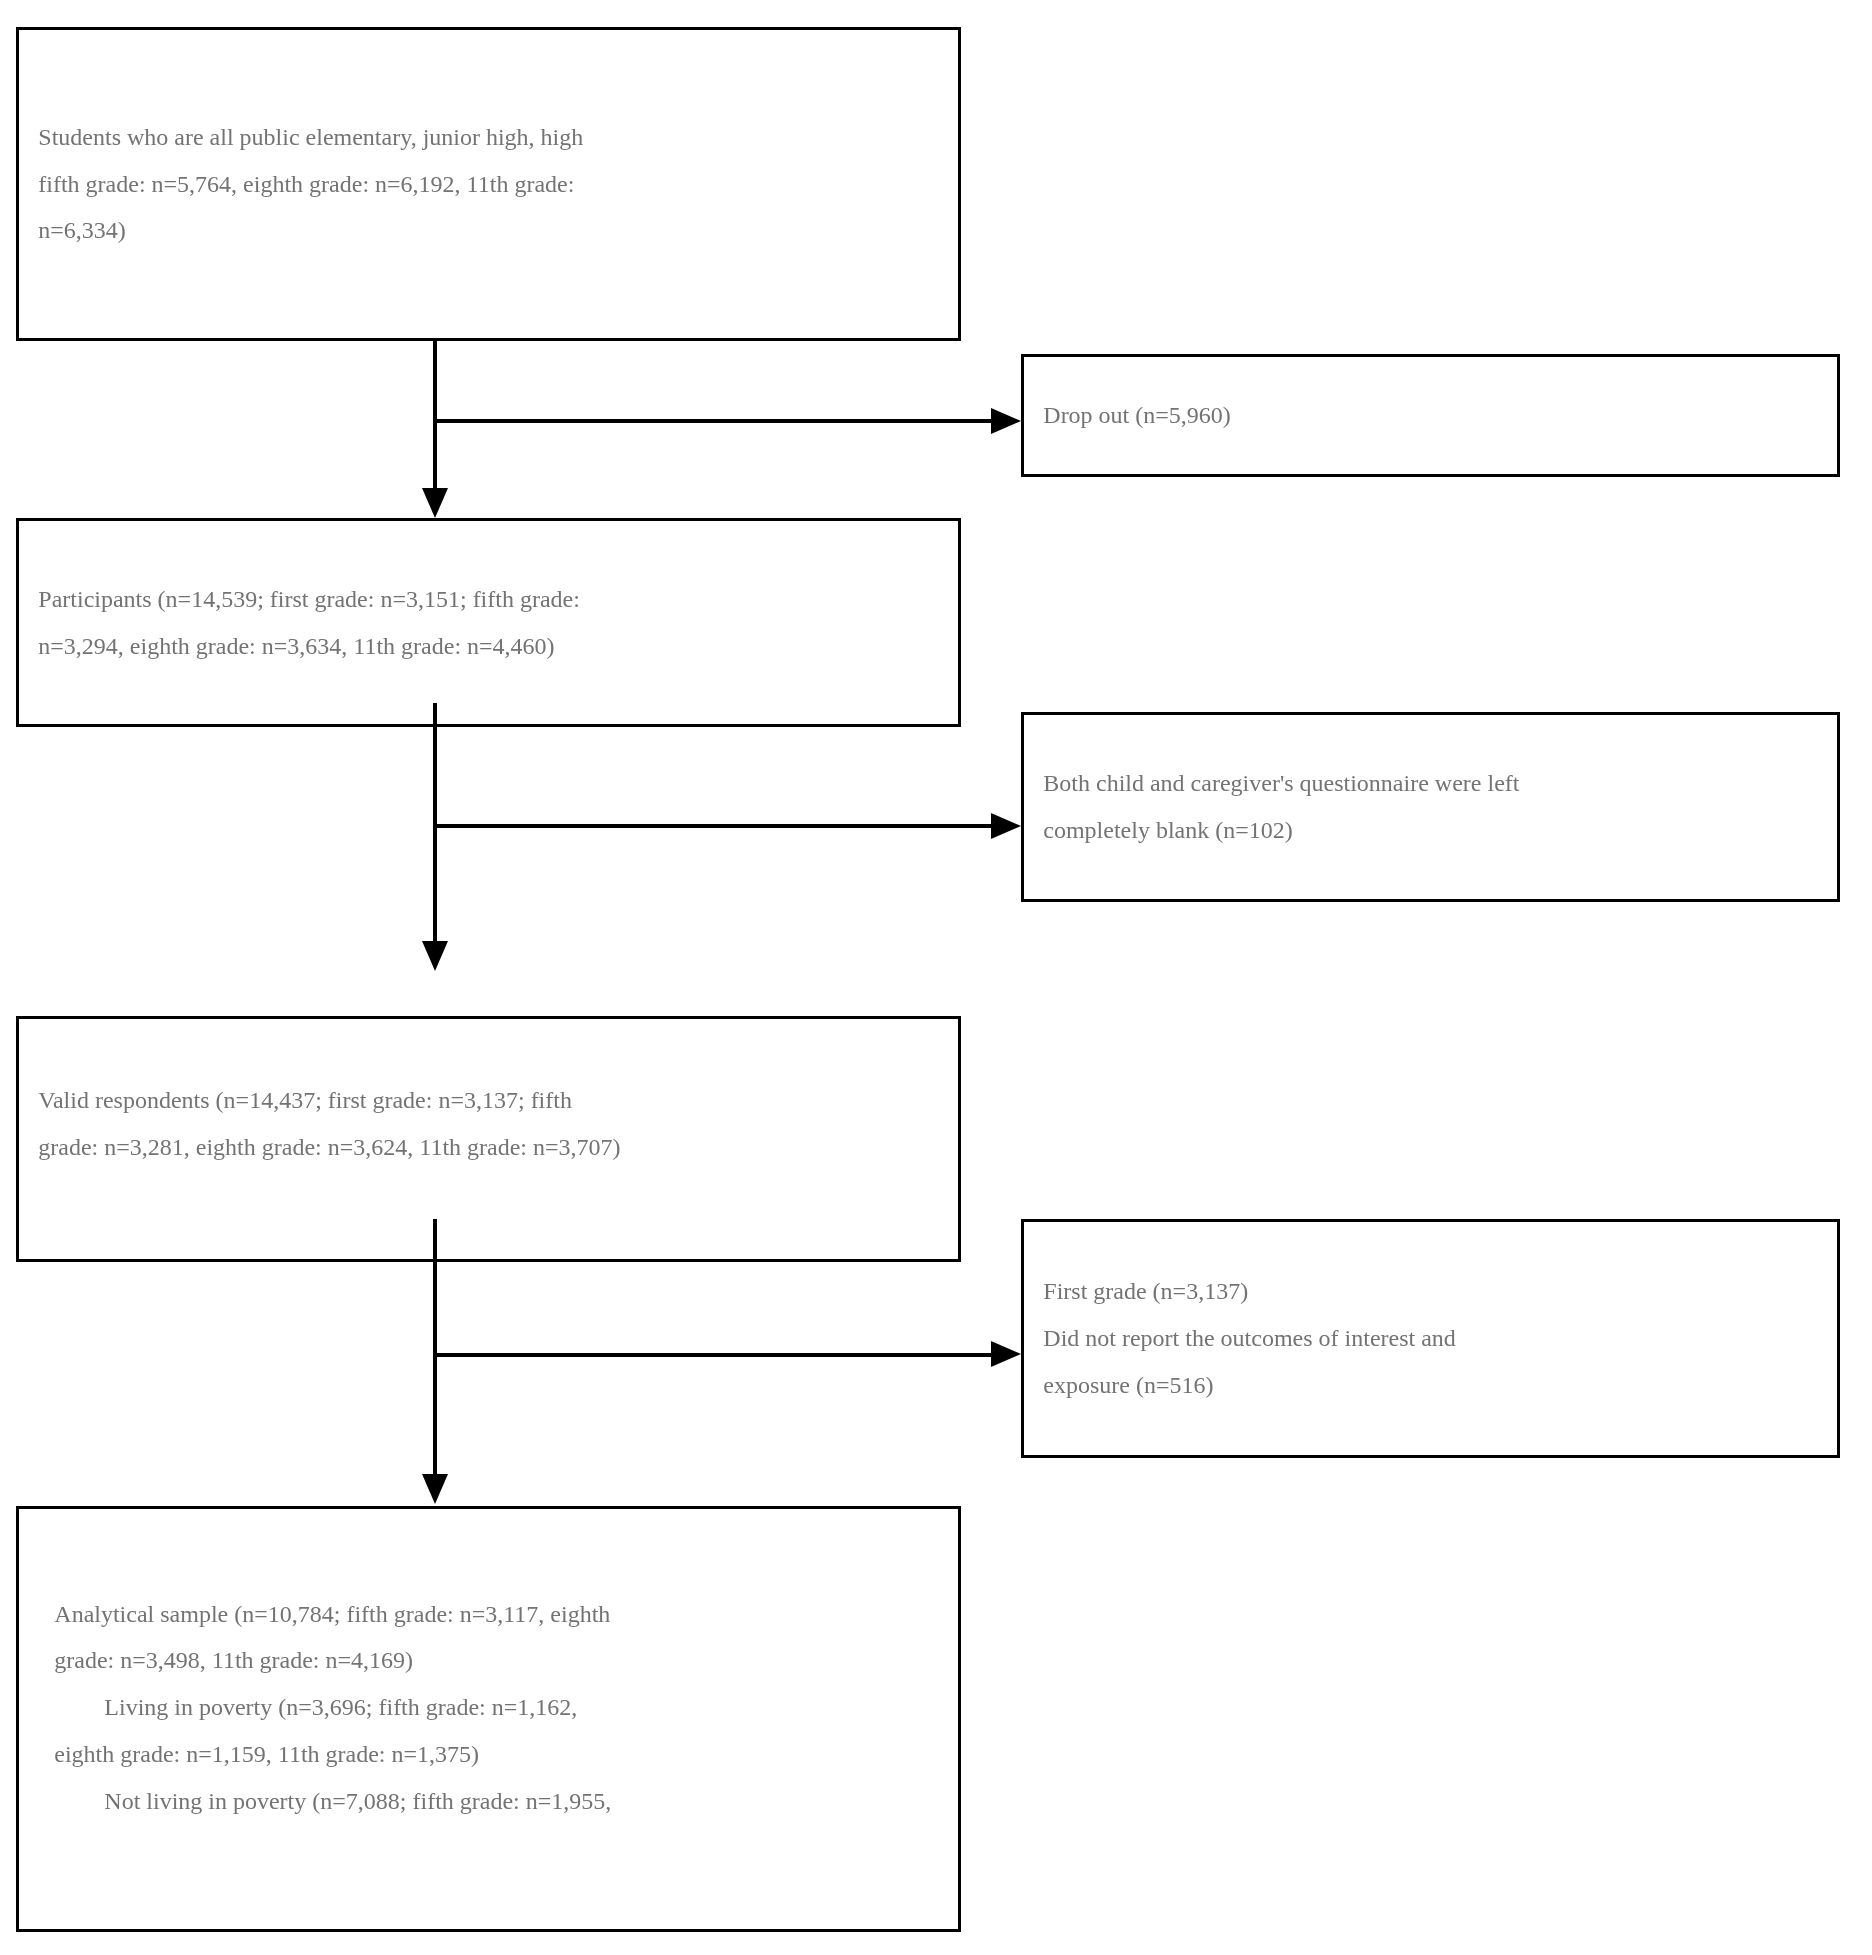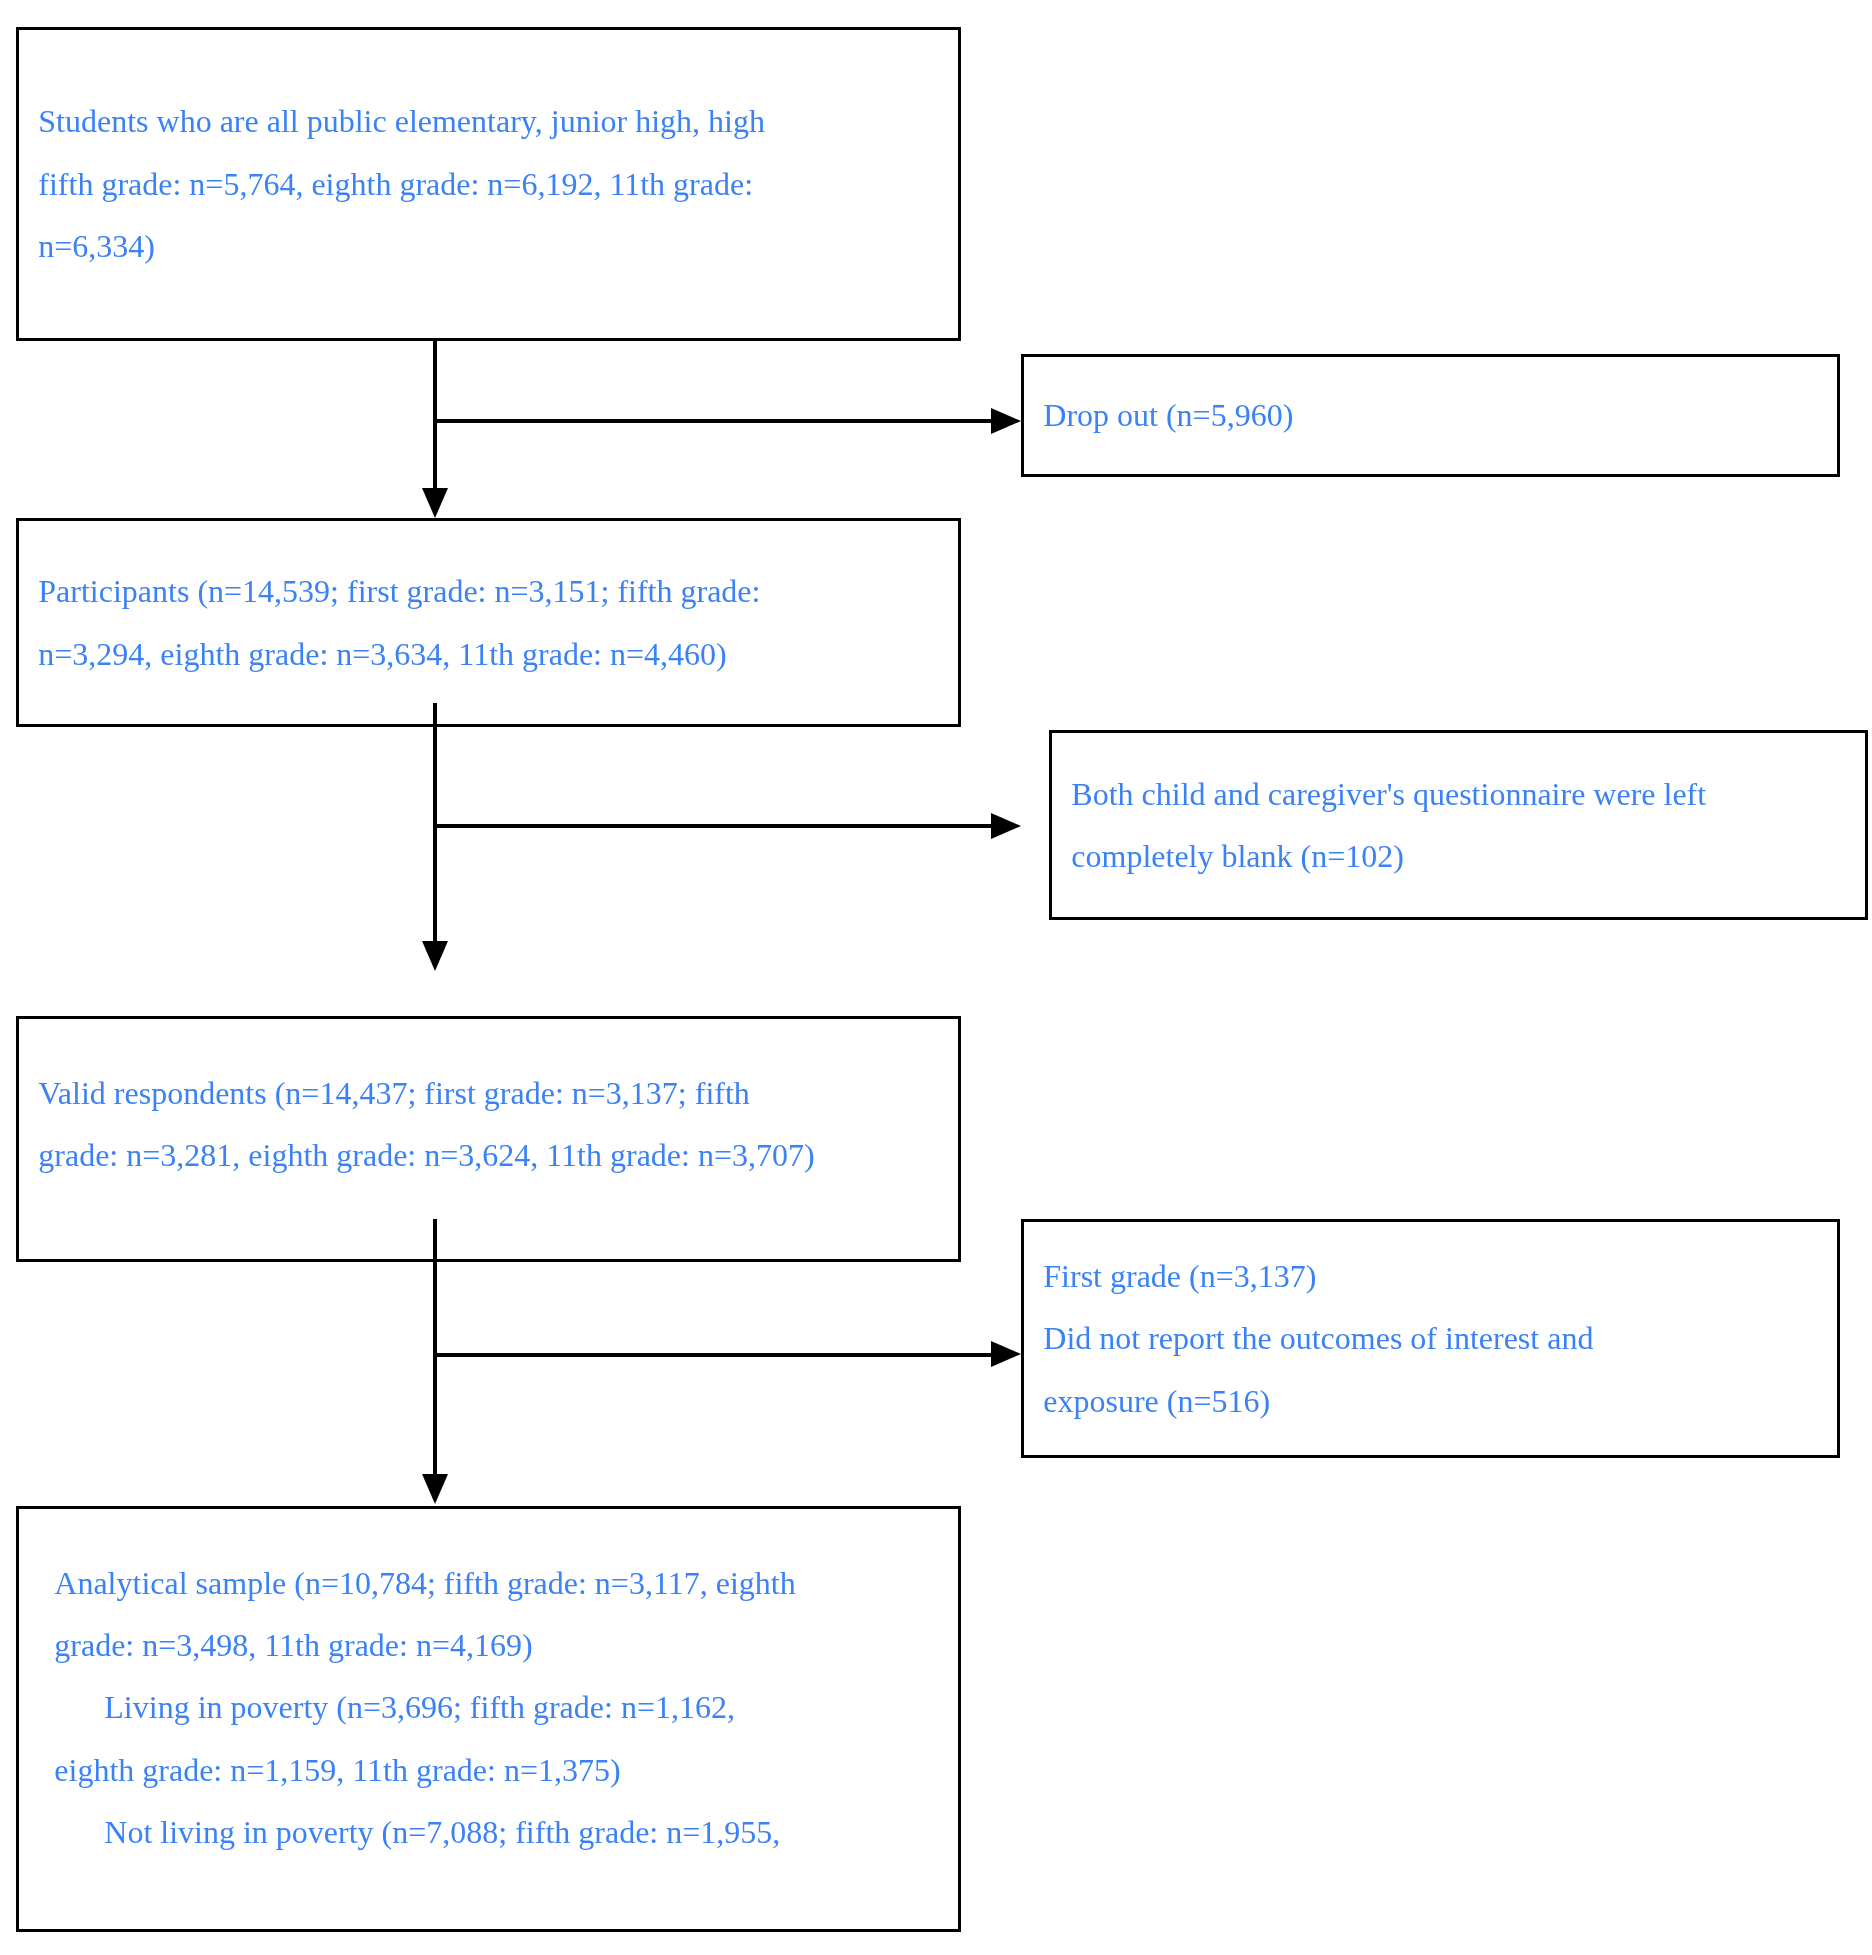--- a/index.html
+++ b/index.html
@@ -18,23 +18,23 @@
   .box {
     position: absolute;
     box-sizing: border-box;
     border: 3.4px solid #000000;
     background: #ffffff;
     display: flex;
     flex-direction: column;
     justify-content: center;
   }
   .box-text {
-    font-size: 32px;
+    font-size: 24px;
     line-height: 1.95;
-    color: #3b82f6;
+    color: #737373;
     padding: 0 19.3px;
     text-align: justify;
     text-align-last: left;
     hyphens: none;
   }
   .box-text.nojust {
     text-align: left;
   }
   .indent {
     text-indent: 50px;
@@ -98,21 +98,21 @@
       <div class="nojust">n=3,294, eighth grade: n=3,634, 11th grade: n=4,460)</div>
     </div>
   </div>
 
   <div class="vline" style="left:433px; top:703px; height:239px;"></div>
   <div class="arrow-down" style="left:422px; top:941px;"></div>
 
   <div class="hline" style="left:435px; top:824px; width:557px;"></div>
   <div class="arrow-right" style="left:991px; top:813px;"></div>
 
-  <div class="box" style="left:1021px; top:730px; width:819px; height:190px;margin-left:28px;">
+  <div class="box" style="left:1021px; top:712px; width:819px; height:190px;">
     <div class="box-text">
       <div>Both child and caregiver's questionnaire were left</div>
       <div class="nojust">completely blank (n=102)</div>
     </div>
   </div>
 
   <div class="box" style="left:16px; top:1016px; width:945px; height:246px;">
     <div class="box-text" style="margin-top:-30px;">
       <div>Valid respondents (n=14,437; first grade: n=3,137; fifth</div>
       <div class="nojust">grade: n=3,281, eighth grade: n=3,624, 11th grade: n=3,707)</div>

